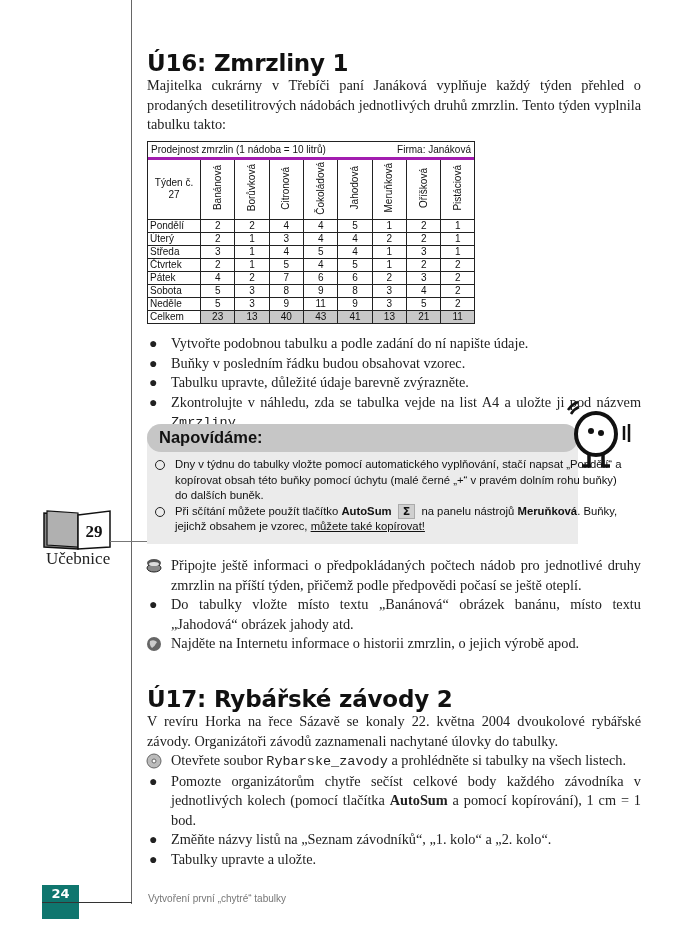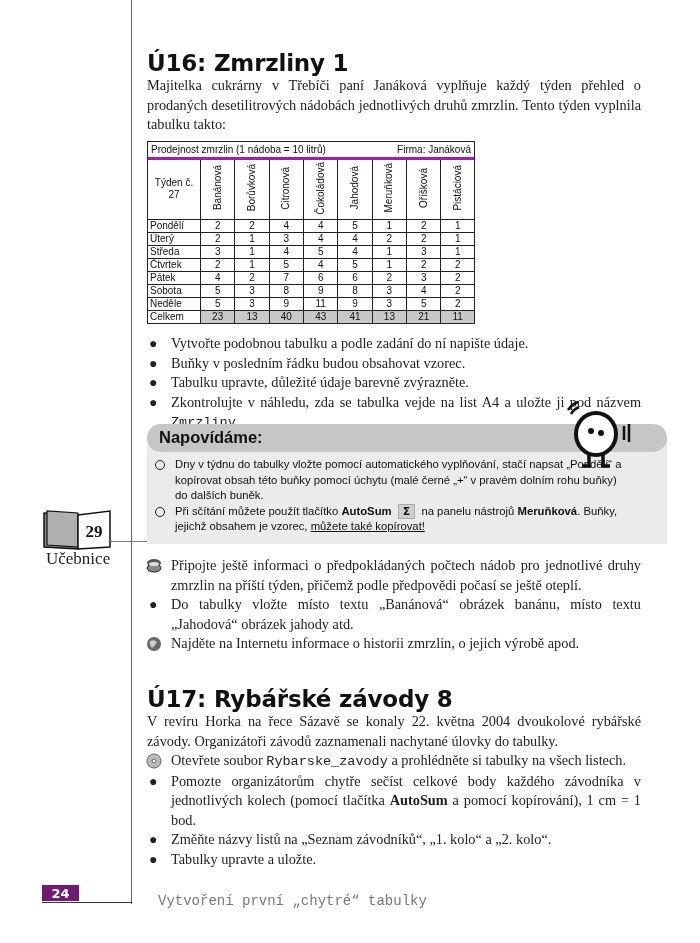--- a/index.html
+++ b/index.html
@@ -23,39 +23,39 @@
   table.grid tr:first-child th { border-top:none; }
   table.grid th:first-child, table.grid td:first-child { border-left:none; text-align:left; padding-left:2px; width:50px; }
   table.grid th:last-child, table.grid td:last-child { border-right:none; }
   table.grid tr:last-child td { border-bottom:none; }
   th.vert { height:66px; }
   th.vert span { display:inline-block; writing-mode:vertical-rl; transform:rotate(180deg); text-align:left; padding:2px 0; }
   th.corner { text-align:center !important; padding-left:0 !important; line-height:13px; }
   tr.total td { background:#c8c8c8; }
   tr.total td:first-child { background:#fff; }
   
-  .hint { position:absolute; left:147px; top:424px; width:520px; height:120px; background:#ebebeb; border-radius:14px 14px 0 0; }
+  .hint { position:absolute; left:147px; top:424px; width:431px; height:120px; background:#ebebeb; border-radius:14px 14px 0 0; }
   .hint-head { height:28px; background:#c6c6c6; border-radius:14px 14px 14px 14px; }
   .hint-title { position:absolute; left:12px; top:4px; font-family:"Liberation Sans", sans-serif; font-weight:bold; font-size:16.5px; color:#111; }
   .hint ul { list-style:none; margin:0; padding:0; position:absolute; left:6px; top:33px; width:470px; }
   .hint li { position:relative; padding-left:22px; font-family:"Liberation Sans", sans-serif; font-size:11.3px; line-height:15.5px; color:#111; }
   .hint li .circle { position:absolute; left:2px; top:3px; width:8px; height:8px; border:1.3px solid #222; border-radius:50%; }
   .sigma { display:inline-block; background:#cfcfcf; border:1px solid #aaa; padding:0 4px; font-weight:bold; font-family:"DejaVu Sans", sans-serif; font-size:11px; line-height:13px; margin:0 3px; }
   .underline { text-decoration:underline; }
   .mascot { position:absolute; left:558px; top:398px; width:80px; height:80px; }
   
   .book { position:absolute; left:40px; top:509px; width:74px; height:44px; }
   .book-label { position:absolute; left:46px; top:549px; font-size:17px; color:#222; }
   .sideline { position:absolute; left:110px; top:541px; width:37px; height:1px; background:#777; }
   .section2 { position:absolute; left:147px; top:556px; width:494px; }
   .section3 { position:absolute; left:147px; top:686px; width:494px; }
-  .footer-badge { position:absolute; left:42px; top:885px; width:37px; height:16px; background:#701a75; color:#fff;
+  .footer-badge { position:absolute; left:42px; top:885px; width:37px; height:34px; background:#0f766e; color:#fff;
                   font-family:"DejaVu Sans", sans-serif; font-weight:bold; font-size:13px; line-height:17px; text-align:center; }
   .footer-line { position:absolute; left:42px; top:902px; width:90px; height:1px; background:#333; }
-  .footer-text { position:absolute; left:158px; top:893px; font-family:Liberation Mono, monospace; font-size:14px; color:#777; }
+  .footer-text { position:absolute; left:148px; top:893px; font-family:Liberation Sans, sans-serif; font-size:10px; color:#777; }
 </style>
 </head>
 <body>
 
 <div class="vline"></div>
 
 <div class="content">
   <h1>Ú16: Zmrzliny 1</h1>
   <p class="body">Majitelka cukrárny v Třebíči paní Janáková vyplňuje každý týden přehled o prodaných desetilitrových nádobách jednotlivých druhů zmrzlin. Tento týden vyplnila tabulku takto:</p>
 
@@ -221,21 +221,21 @@
     <li>
       <svg class="ico" viewBox="0 0 18 16">
           <circle cx="9" cy="8" r="7" fill="#666"></circle>
           <path d="M5 5 Q9 3 12 6 Q10 10 7 12 Q4 9 5 5Z" fill="#ccc"></path>
         </svg>
       <span>Najděte na Internetu informace o historii zmrzlin, o jejich výrobě apod.</span></li>
   </ul>
 </div>
 
 <div class="section3">
-  <h1>Ú17: Rybářské závody 8</h1>
+  <h1>Ú17: Rybářské závody 2</h1>
   <p class="body">V revíru Horka na řece Sázavě se konaly 22. května 2004 dvoukolové rybářské závody. Organizátoři závodů zaznamenali nachytané úlovky do tabulky.</p>
   <ul class="bul">
     <li>
       <svg class="ico" viewBox="0 0 18 16">
           <circle cx="9" cy="8" r="7" fill="#bbb" stroke="#666"></circle>
           <circle cx="9" cy="8" r="2" fill="#fff" stroke="#666"></circle>
         </svg>
       <span>Otevřete soubor </span><span class="mono">Rybarske_zavody</span><span> a prohlédněte si tabulky na všech listech.</span></li>
     <li><span class="bullet">●</span><span>Pomozte organizátorům chytře sečíst celkové body každého závodníka v jednotlivých kolech (pomocí tlačítka </span><b>AutoSum</b><span> a pomocí kopírování), 1 cm = 1 bod.</span></li>
     <li><span class="bullet">●</span><span>Změňte názvy listů na „Seznam závodníků“, „1. kolo“ a „2. kolo“.</span></li>

